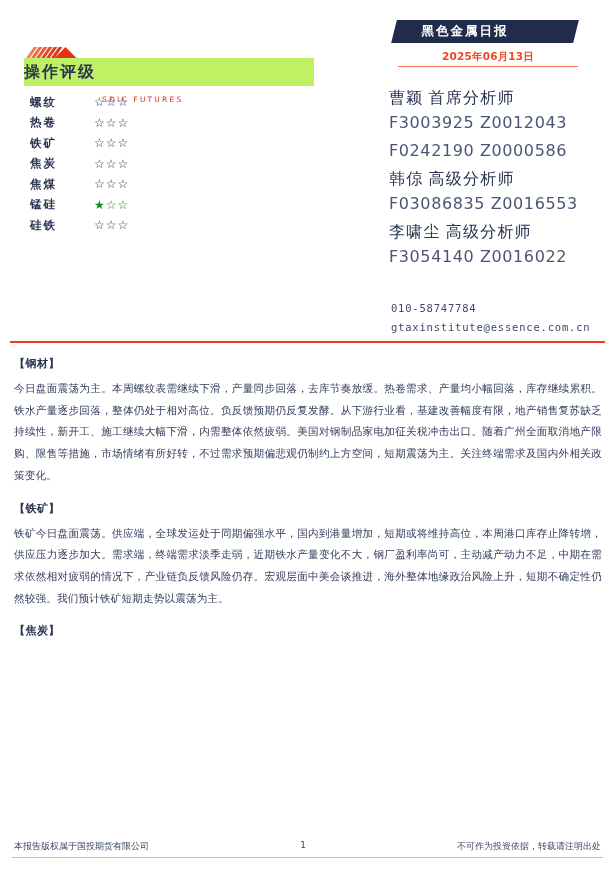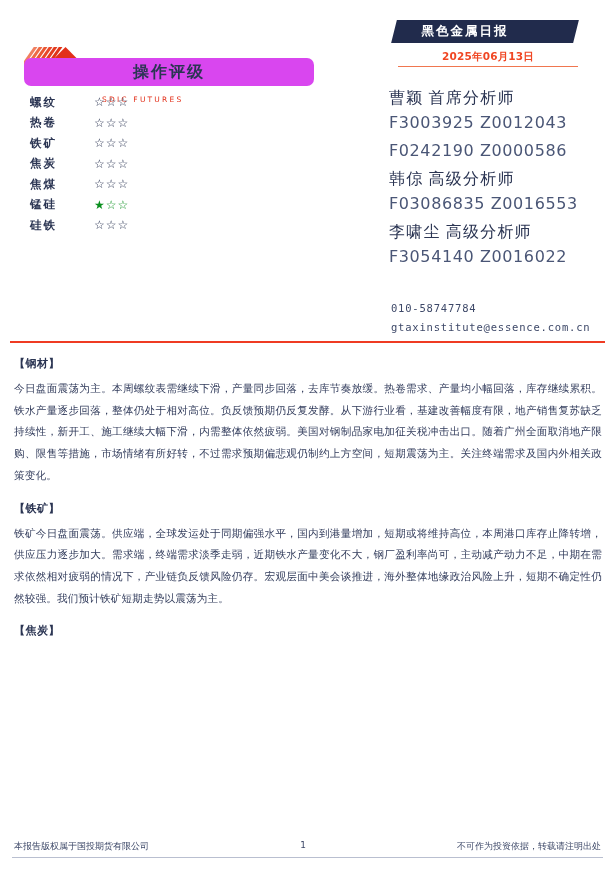--- a/index.html
+++ b/index.html
@@ -79,28 +79,26 @@
     color: #e2301a;
     letter-spacing: 2.2px;
     margin-top: 14px;
   }
 
   
   .rating-title {
     position: absolute;
     left: 24px; top: 58px;
     width: 290px; height: 28px;
-    background: #d946ef;
-    text-align: center;
+    background: #bef264;
     line-height: 28px;
     font-size: 16px;
     font-weight: bold;
     color: #2b3553;
     letter-spacing: 2px;
-    border-radius: 7px;
   }
   .rating-table {
     position: absolute;
     left: 24px; top: 92px;
     width: 290px;
   }
   .rating-row {
     display: flex;
     align-items: center;
     height: 20.5px;

